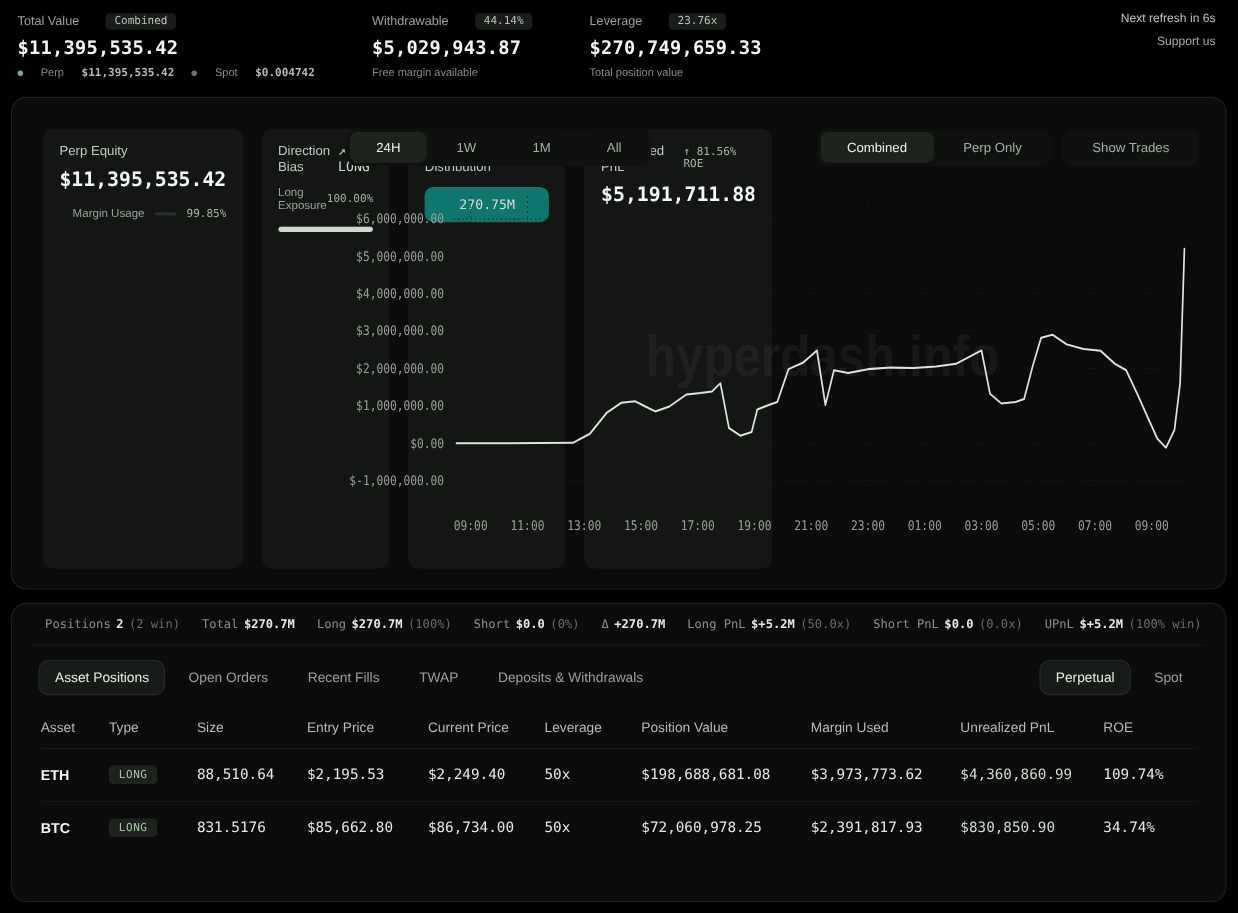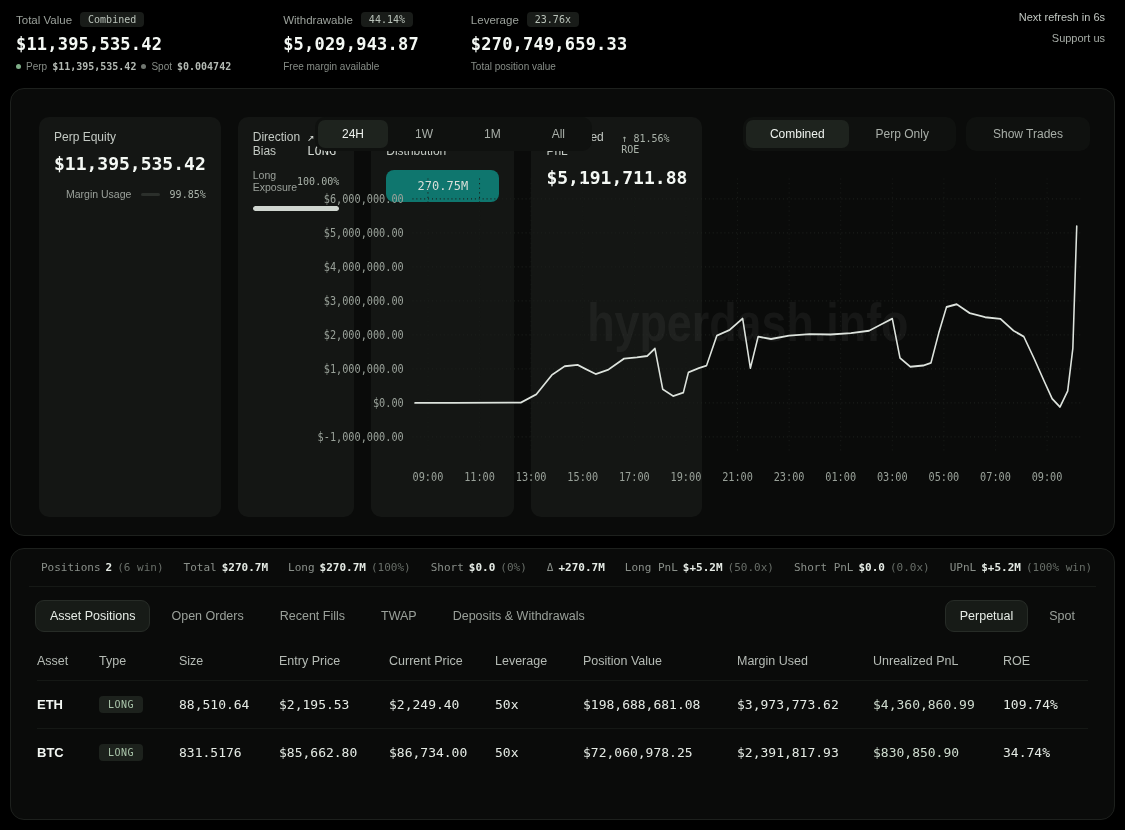--- a/index.html
+++ b/index.html
@@ -3,27 +3,27 @@
 <meta charset="utf-8">
 <style>
   * { margin:0; padding:0; box-sizing:border-box; }
   html,body { width:1125px; height:830px; background:#000; color:#eef2ee;
               font-family:"Liberation Sans", sans-serif; overflow:hidden; }
 
   
   .top-bar { display:flex; justify-content:space-between; align-items:flex-start;
              height:86px; padding:12px 20px 0 16px; }
   .stats-left { display:flex; gap:52px; }
-  .stat-group .row1 { display:flex; align-items:center; gap:8px; }
+  .stat-group .row1 { display:flex; align-items:center; gap:24px; }
   .stat-label { font-size:11.5px; color:#9ba19b; }
   .badge { font-family:"DejaVu Sans Mono", monospace; font-size:10px; color:#b9c2b9;
            background:#191c19; padding:2px 8px; border-radius:4px; }
   .stat-value { font-family:"DejaVu Sans Mono", monospace; font-weight:bold;
                 font-size:17px; color:#f4f8f4; margin-top:7px; letter-spacing:.2px; }
-  .stat-sub { margin-top:7px; font-size:10px; color:#878d87; display:flex; align-items:center; gap:5px; }
+  .stat-sub { margin-top:7px; font-size:10px; color:#878d87; display:flex; align-items:center; gap:16px; }
   .stat-sub .sub-value { font-family:"DejaVu Sans Mono", monospace; color:#b4bab4; font-weight:bold; }
   .dot { width:5px; height:5px; border-radius:50%; display:inline-block; }
   .dot.green { background:#7fae88; }
   .dot.gray  { background:#707670; }
   .top-right { text-align:right; font-size:11px; color:#c0c6c0; line-height:1; }
   .top-right .support { margin-top:10px; color:#a6aca6; cursor:pointer; }
 
   
   .main-panel { margin:2px 10px 0; height:448px; background:#0a0b0a;
                 border:1px solid #1d201d; border-radius:14px;
@@ -241,21 +241,21 @@
           <text x="750.9538461538463" y="274" text-anchor="middle" fill="#99a199" font-size="10.5" font-family="DejaVu Sans Mono, monospace">09:00</text>
           <text x="444" y="152" text-anchor="middle" fill="#e8f0e8" fill-opacity="0.055" font-size="46" font-weight="bold" font-family="Liberation Sans, sans-serif">hyperdash.info</text>
           <polyline points="102.6,205.6 142.3,205.6 211.1,205.3 227.0,198.1 242.9,181.3 256.1,173.6 269.4,172.4 277.3,175.9 287.9,180.4 301.1,176.5 317.0,167.0 330.2,165.9 340.8,164.7 348.7,158.1 356.7,193.7 367.3,199.6 377.8,196.7 383.1,178.9 393.7,175.3 401.7,173.0 412.2,146.9 425.5,141.9 438.7,132.1 446.6,175.3 454.6,147.8 467.8,149.9 486.3,146.9 507.5,145.7 528.7,146.0 549.8,144.8 568.4,142.7 581.6,136.8 592.2,132.1 600.1,166.4 610.7,174.1 623.9,173.0 631.9,170.6 639.8,144.8 647.8,122.0 658.3,119.6 671.6,127.3 687.4,130.9 703.3,132.4 716.6,142.7 727.1,147.8 737.7,167.0 748.3,187.2 756.2,202.0 764.2,209.1 772.1,195.2 777.4,158.1 781.4,51.5" fill="none" stroke="#dde3dd" stroke-width="1.6" stroke-linejoin="round" stroke-linecap="round"></polyline>
         </svg>
     </div>
   </div>
 </section>
 
 <section class="bottom-panel">
   <div class="stats-bar">
-      <span><span class="sl">Positions</span><span class="sv">2</span><span class="sn">(6 win)</span></span>
+      <span><span class="sl">Positions</span><span class="sv">2</span><span class="sn">(2 win)</span></span>
       <span><span class="sl">Total</span><span class="sv">$270.7M</span></span>
       <span><span class="sl">Long</span><span class="sv">$270.7M</span><span class="sn">(100%)</span></span>
       <span><span class="sl">Short</span><span class="sv">$0.0</span><span class="sn">(0%)</span></span>
       <span><span class="sl">Δ</span><span class="sv">+270.7M</span></span>
       <span><span class="sl">Long PnL</span><span class="sv">$+5.2M</span><span class="sn">(50.0x)</span></span>
       <span><span class="sl">Short PnL</span><span class="sv">$0.0</span><span class="sn">(0.0x)</span></span>
       <span><span class="sl">UPnL</span><span class="sv">$+5.2M</span><span class="sn">(100% win)</span></span>
     </div>
 
   <div class="tabs-row">

